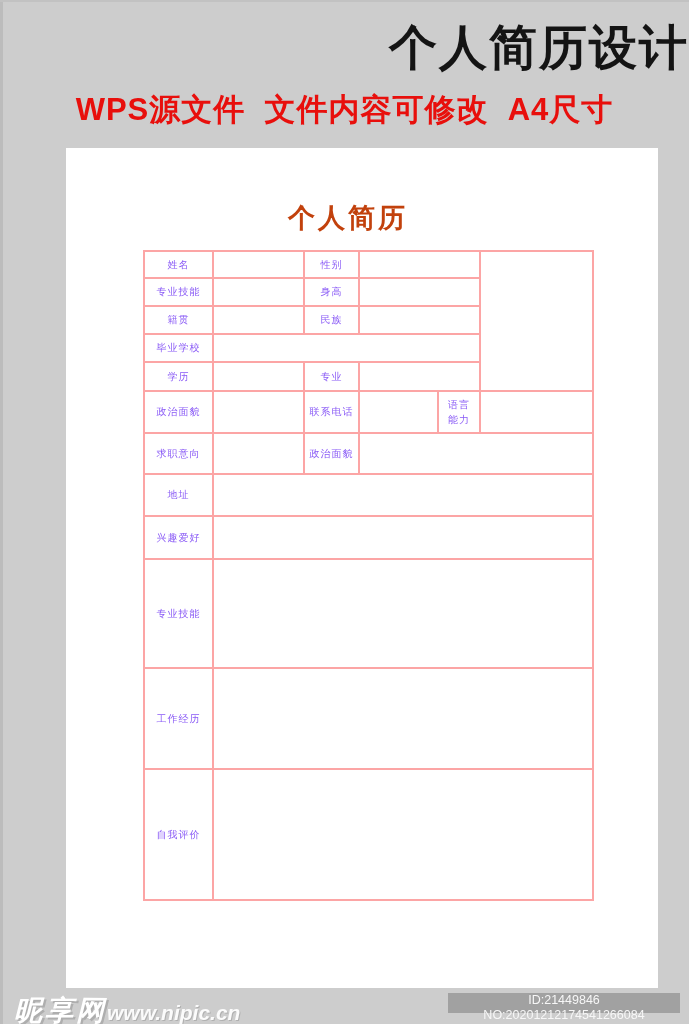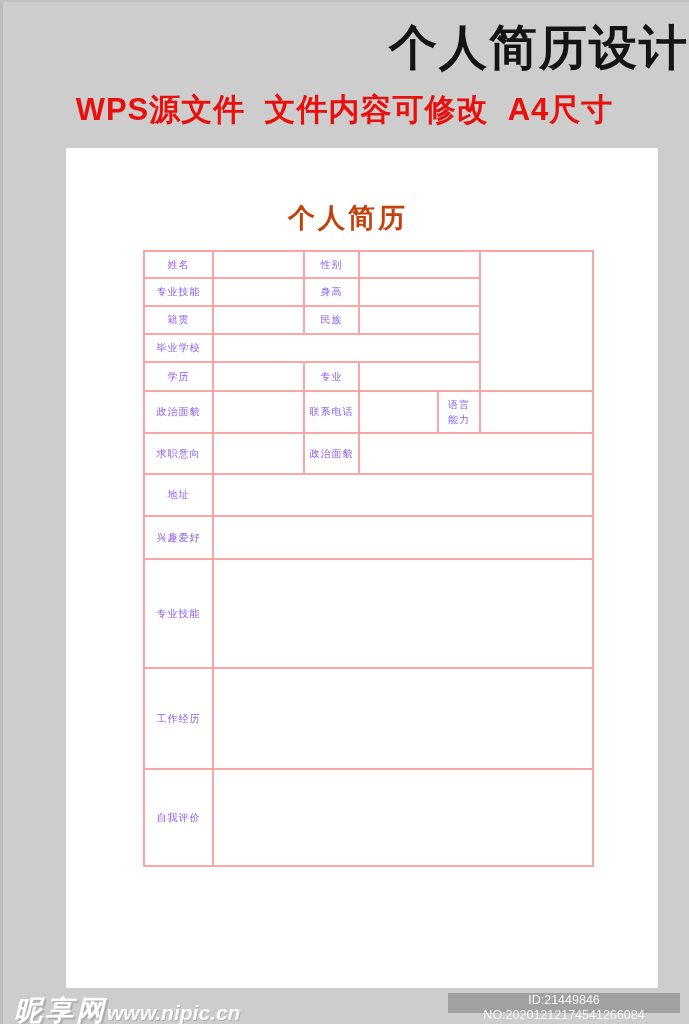--- a/index.html
+++ b/index.html
@@ -58,21 +58,21 @@
     text-align:center;
     vertical-align:middle;
     font-family:"Liberation Serif","DejaVu Serif",serif;
     font-size:10px;
     letter-spacing:1px;
     color:#8b5cf6;
   }
   td.lang{white-space:pre-line;font-size:12px;line-height:1.5;}
   tr.h27{height:27px} tr.h28{height:28px} tr.h29{height:29px}
   tr.h41{height:41px} tr.h42{height:42px} tr.h43{height:43px}
-  tr.h109{height:109px} tr.h101{height:101px} tr.h131{height:97px}
+  tr.h109{height:109px} tr.h101{height:101px} tr.h131{height:131px}
 
   
   .footer-logo{
     position:absolute;left:14px;top:992px;
     display:flex;align-items:baseline;
   }
   .logo-cn{
     font-size:28px;font-weight:800;font-style:italic;
     color:#ffffff;letter-spacing:3px;
     text-shadow:2px 2px 0 #aeaeae;

